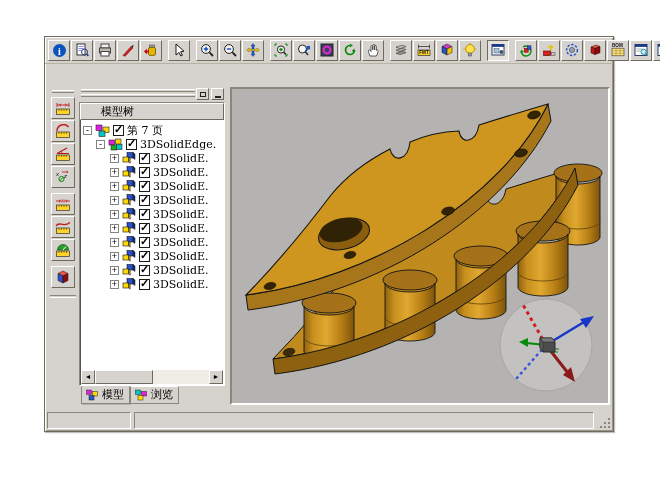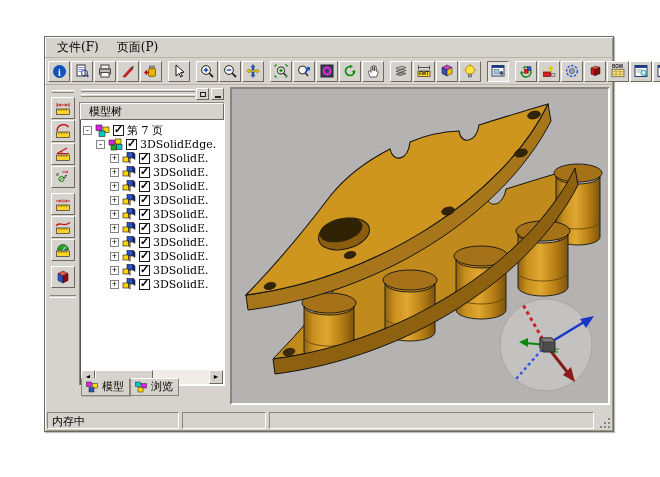--- a/index.html
+++ b/index.html
@@ -30,56 +30,52 @@
   .grips{position:relative;height:15px;}
   .gripline{position:absolute;left:2px;right:32px;height:3px;border-top:1px solid #fff;border-bottom:1px solid #8a867a;}
   .mini{position:absolute;top:1px;width:13px;height:12px;background:#d6d3ce;border:1px solid;
     border-color:#ffffff #6e6a5e #6e6a5e #ffffff;display:flex;align-items:center;justify-content:center;}
   .mini .sq{width:6px;height:5px;border:1px solid #222;}
   .mini .bar{width:6px;height:2px;background:#222;margin-top:5px;}
   #treebox{position:absolute;left:0;right:2px;top:15px;bottom:19px;background:#fff;
     border:1px solid;border-color:#8a867a #ffffff #ffffff #8a867a;
     box-shadow:inset 1px 1px 0 #565349;overflow:hidden;}
   #treeheader{height:17px;background:#d6d3ce;border:1px solid;border-color:#ffffff #6e6a5e #6e6a5e #ffffff;
-    font-size:11px;line-height:15px;padding:0 8px;}
+    font-size:11px;line-height:15px;padding:0 20px;}
   #rows{padding:3px 0 0 0;}
   .row{display:flex;align-items:center;height:14px;font-size:11px;white-space:nowrap;}
   .row-root{padding-left:3px;} .row-asm{padding-left:16px;} .row-part{padding-left:30px;}
   .expander{width:9px;height:9px;border:1px solid #848484;background:#fff;font-size:9px;line-height:7px;
     text-align:center;margin-right:3px;flex:0 0 auto;color:#000;}
   .ticon{margin-right:3px;flex:0 0 auto;}
   .cb{width:11px;height:11px;border:1px solid #1a1a1a;background:#fff;margin-right:3px;flex:0 0 auto;position:relative;}
   .cb::after{content:"✓";position:absolute;left:0px;top:-3px;font-size:11px;font-weight:bold;color:#000;}
   .lbl{font-family:"DejaVu Serif",serif;}
   #hscroll{position:absolute;left:1px;right:1px;bottom:1px;height:14px;background:#efede6;display:flex;}
   .sbtn{width:14px;height:14px;background:#d6d3ce;border:1px solid;border-color:#ffffff #6e6a5e #6e6a5e #ffffff;
     font-size:7px;line-height:11px;text-align:center;color:#000;flex:0 0 auto;}
   #thumb{width:58px;height:14px;background:#d6d3ce;border:1px solid;border-color:#ffffff #6e6a5e #6e6a5e #ffffff;margin-left:0;}
-  #tabs{position:absolute;left:2px;bottom:8px;height:19px;display:flex;align-items:flex-start;}
+  #tabs{position:absolute;left:2px;bottom:0px;height:19px;display:flex;align-items:flex-start;}
   .tab{display:flex;align-items:center;gap:3px;padding:1px 5px 2px 4px;font-size:11px;background:#d6d3ce;
     border:1px solid #8a867a;border-top:1px solid #fff;height:18px;}
   .tab.active{border-top:1px solid #d6d3ce;box-shadow:1px 1px 0 rgba(0,0,0,.15);}
   
   #view{position:absolute;left:185px;right:3px;top:50px;bottom:26px;background:#b4b3b1;
     border:2px solid;border-color:#8a867a #ffffff #ffffff #8a867a;overflow:hidden;}
   
   #status{position:absolute;left:2px;right:2px;bottom:2px;height:21px;display:flex;gap:3px;align-items:flex-end;}
   .cell{height:17px;border:1px solid;border-color:#8a867a #ffffff #ffffff #8a867a;background:#d6d3ce;
     font-size:11px;padding:1px 4px;font-family:"DejaVu Serif",serif;overflow:hidden;}
   #grip-dots{width:14px;height:17px;display:flex;align-items:flex-end;justify-content:flex-end;}
 </style>
 </head>
 <body>
 
 <div id="win">
 
-  <div id="menubar">
-    <span class="menu-item serif">文件(F)</span>
-    <span class="menu-item serif">页面(P)</span>
-  </div>
 
   <div id="toolbar">
     <div class="tbtn">
         <svg width="15" height="15">
           <circle cx="7.5" cy="7.5" r="6.5" fill="#0a52bd"></circle>
           <text x="7.5" y="11.5" font-size="10" font-weight="bold" fill="#fff" text-anchor="middle" font-family="serif">i</text>
         </svg>
       </div>
     <div class="tbtn">
         <svg width="14" height="14">
@@ -595,21 +591,20 @@
         <path d="M-27,-3 L-18,-7 L-18,2 Z" fill="#0a8a0a"></path>
         <path d="M3,4 h10 M5,7 h7" stroke="#0a8a0a" stroke-width="1.2"></path>
         <path d="M-6,-7 L6,-7 L9,-3 L9,7 L-3,7 L-6,3 Z" fill="#4c4c4c" stroke="#2a2a2a"></path>
         <path d="M-6,-7 L6,-7 L9,-3 L-3,-3 Z" fill="#7a7a7a" stroke="#2a2a2a" stroke-width="0.6"></path>
         <path d="M-6,-7 L-3,-3 L-3,7 L-6,3 Z" fill="#5e5e5e" stroke="#2a2a2a" stroke-width="0.6"></path>
       </g>
     </svg>
   </div>
 
   <div id="status">
-    <div class="cell" style="width:132px">内存中</div>
     <div class="cell" style="width:84px"></div>
     <div class="cell" style="flex:1"></div>
     <div id="grip-dots">
       <svg width="12" height="12">
           <g fill="#8a867a">
             <rect x="9" y="1" width="2" height="2"></rect>
             <rect x="5" y="5" width="2" height="2"></rect>
             <rect x="9" y="5" width="2" height="2"></rect>
             <rect x="1" y="9" width="2" height="2"></rect>
             <rect x="5" y="9" width="2" height="2"></rect>

